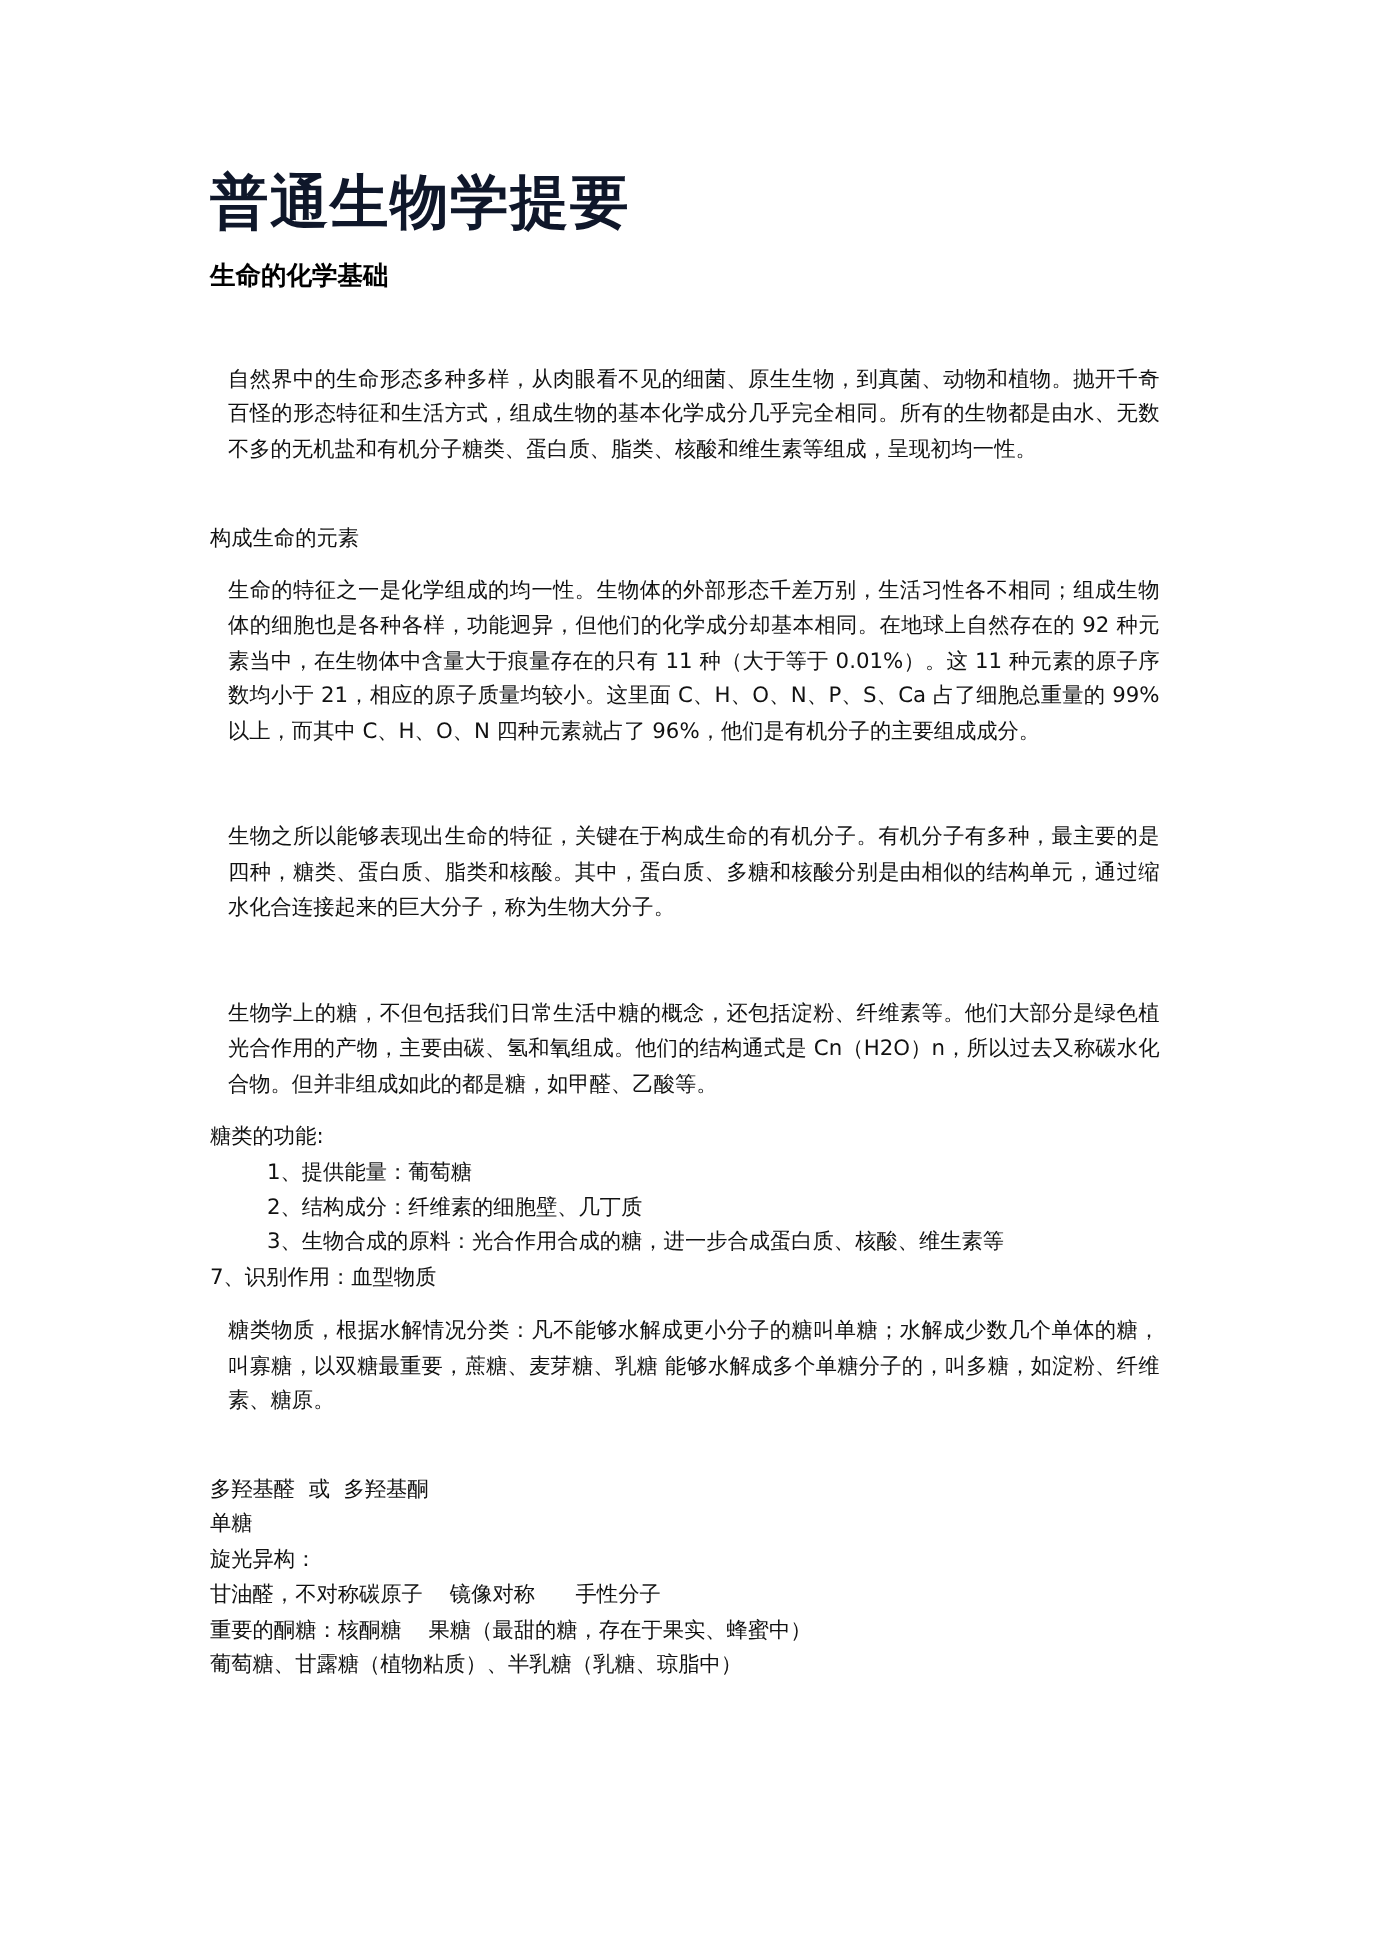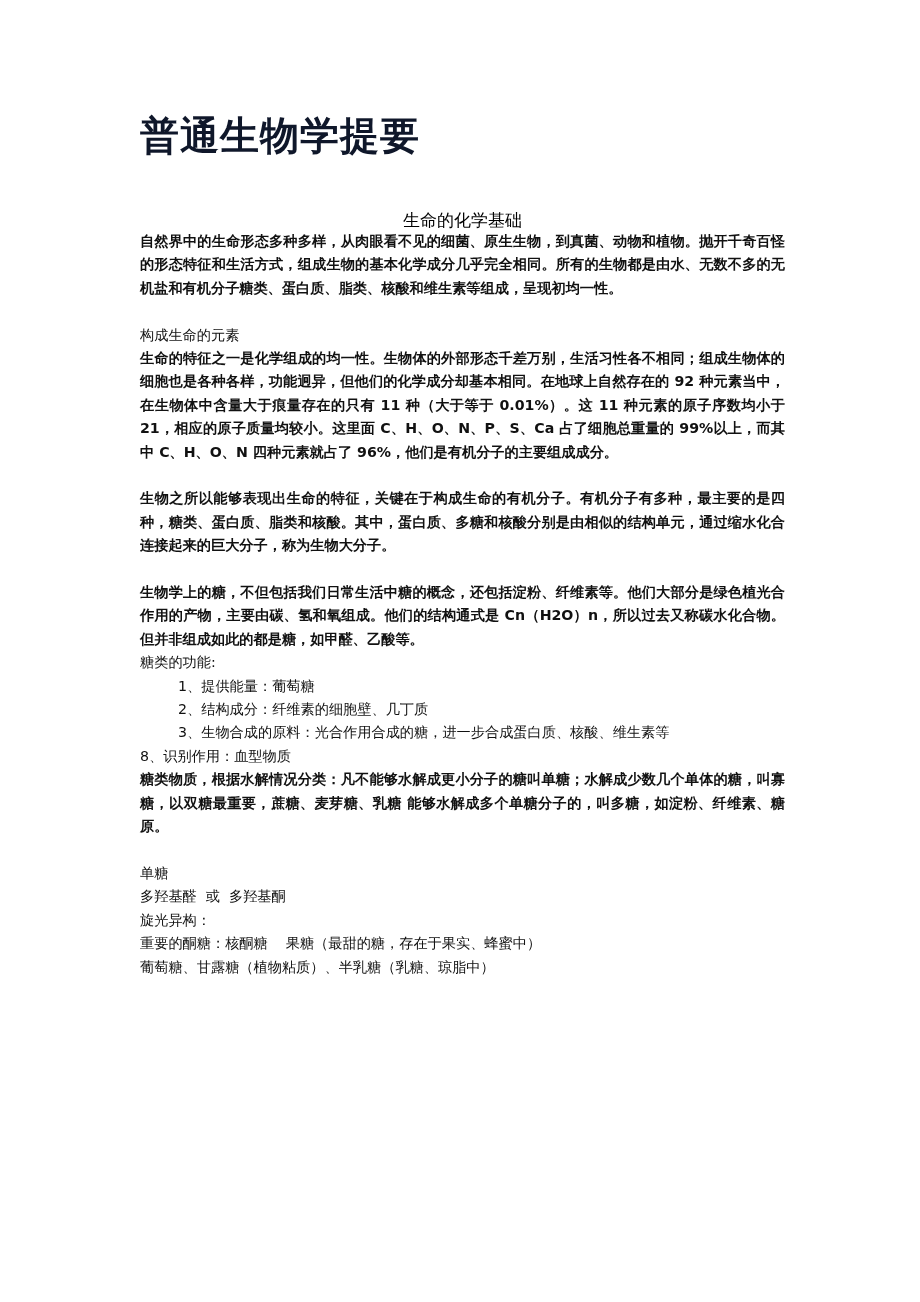--- a/index.html
+++ b/index.html
@@ -30,40 +30,38 @@
       font-weight: bold;
       line-height: 48px;
       letter-spacing: 1px;
       color: #0f172a;
     }
     .subtitle {
       position: absolute;
       left: 0;
       width: 645px;
       top: 169px;
-      text-align: center;
+      text-align: left;
       font-size: 17px;
-      font-weight: normal;
+      font-weight: bold;
       line-height: 30px;
       color: #000;
-      margin-top: 36px;
     }
     .body {
       position: absolute;
       left: 0;
       top: 230px;
       width: 645px;
       font-size: 14.2px;
       line-height: 23.4px;
     }
     .para {
-      margin: 0;
+      margin: 12px;
       text-align: justify;
       text-align-last: left;
-      font-weight: bold;
     }
     .line {
       margin: 0;
       white-space: pre;
     }
     .blank {
       height: 23.4px;
     }
     .indent {
       padding-left: 38px;
@@ -85,23 +83,24 @@
     <div class="blank"></div>
 
     <p class="para">生物之所以能够表现出生命的特征，关键在于构成生命的有机分子。有机分子有多种，最主要的是四种，糖类、蛋白质、脂类和核酸。其中，蛋白质、多糖和核酸分别是由相似的结构单元，通过缩水化合连接起来的巨大分子，称为生物大分子。</p>
     <div class="blank"></div>
 
     <p class="para">生物学上的糖，不但包括我们日常生活中糖的概念，还包括淀粉、纤维素等。他们大部分是绿色植光合作用的产物，主要由碳、氢和氧组成。他们的结构通式是 Cn（H2O）n，所以过去又称碳水化合物。但并非组成如此的都是糖，如甲醛、乙酸等。</p>
     <p class="line">糖类的功能:</p>
     <p class="line indent">1、提供能量：葡萄糖</p>
     <p class="line indent">2、结构成分：纤维素的细胞壁、几丁质</p>
     <p class="line indent">3、生物合成的原料：光合作用合成的糖，进一步合成蛋白质、核酸、维生素等</p>
-    <p class="line">8、识别作用：血型物质</p>
+    <p class="line">7、识别作用：血型物质</p>
     <p class="para">糖类物质，根据水解情况分类：凡不能够水解成更小分子的糖叫单糖；水解成少数几个单体的糖，叫寡糖，以双糖最重要，蔗糖、麦芽糖、乳糖 能够水解成多个单糖分子的，叫多糖，如淀粉、纤维素、糖原。</p>
     <div class="blank"></div>
 
+    <p class="line">多羟基醛  或  多羟基酮</p>
     <p class="line">单糖</p>
-    <p class="line">多羟基醛  或  多羟基酮</p>
     <p class="line">旋光异构：</p>
+    <p class="line">甘油醛，不对称碳原子    镜像对称      手性分子</p>
     <p class="line">重要的酮糖：核酮糖    果糖（最甜的糖，存在于果实、蜂蜜中）</p>
     <p class="line">葡萄糖、甘露糖（植物粘质）、半乳糖（乳糖、琼脂中）</p>
   </div>
 </div>
 
 </body></html>

